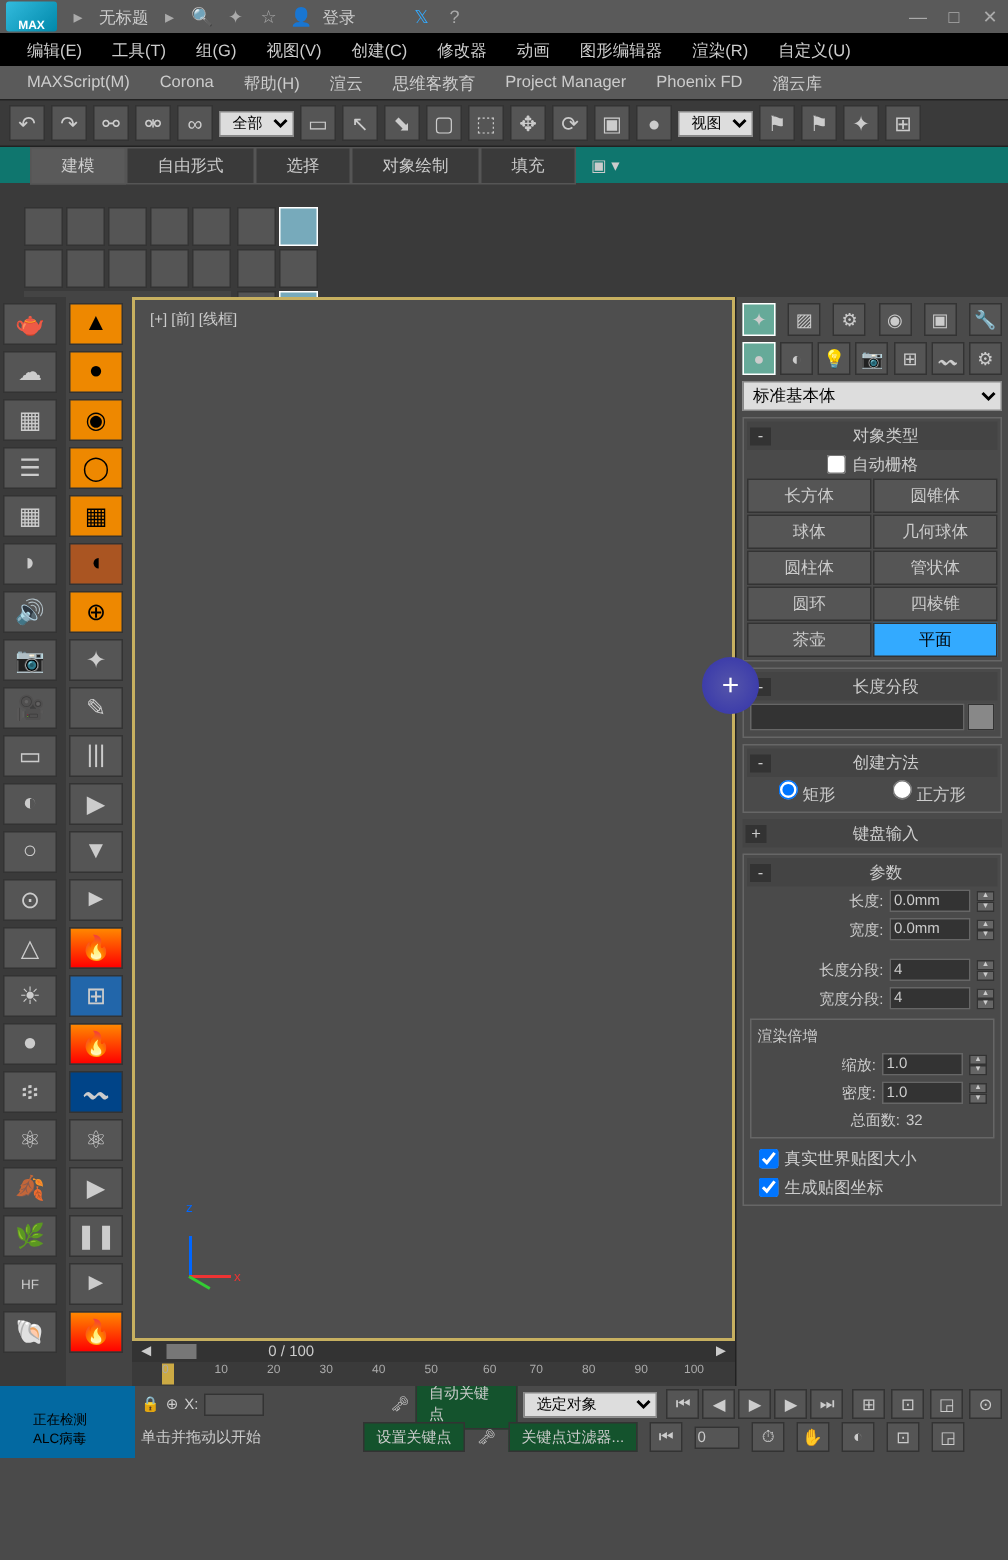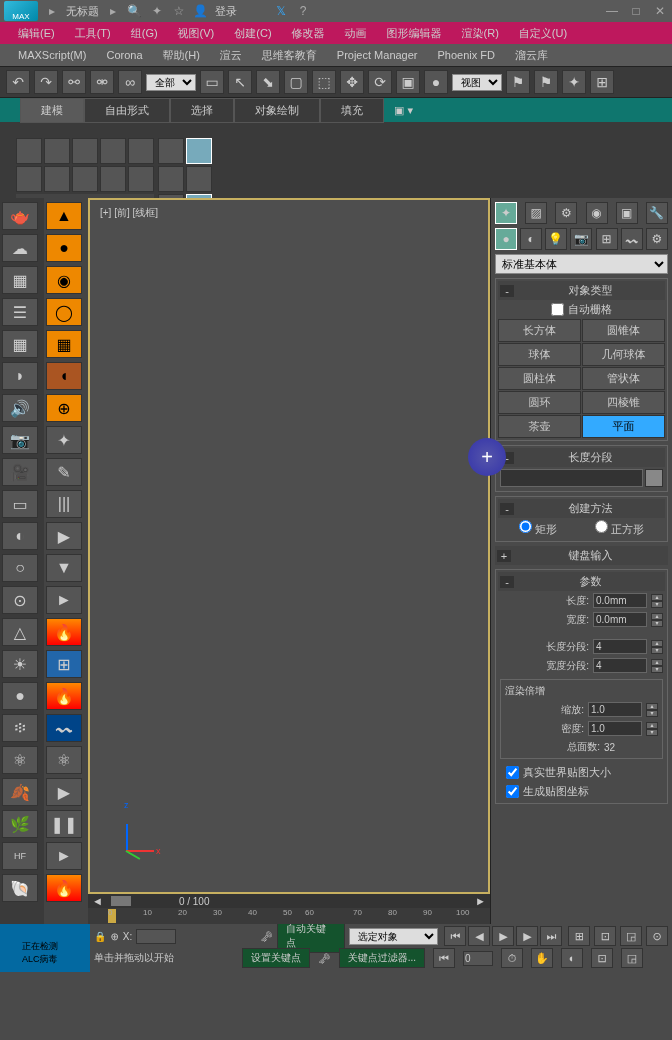--- a/index.html
+++ b/index.html
@@ -1,23 +1,23 @@
 <!DOCTYPE html>
 <html><head>
 <meta charset="utf-8">
 <style>
 *{margin:0;padding:0;box-sizing:border-box;font-family:Arial,sans-serif}
 body{background:#4a4a4a;width:672px;height:1040px;overflow:hidden;font-size:11px;color:#ccc}
 .topbar{height:22px;background:#5a5a5a;display:flex;align-items:center;padding:0 4px;gap:6px}
-.logo{width:34px;height:20px;background:linear-gradient(135deg,#3bd,#08a);border-radius:2px;font-size:8px;display:flex;align-items:flex-end;justify-content:center;color:#fff;font-weight:normal}
+.logo{width:34px;height:20px;background:linear-gradient(135deg,#3bd,#08a);border-radius:2px;font-size:8px;display:flex;align-items:flex-end;justify-content:center;color:#fff;font-weight:bold}
 .title-text{font-size:11px}
 .search-box{flex:1;max-width:180px;height:16px;background:#fff;border:1px solid #888;font-size:10px;padding:0 4px;color:#888}
 .icon-sm{width:16px;height:16px;display:flex;align-items:center;justify-content:center;font-size:12px;color:#aaa}
 .wincontrols{margin-left:auto;display:flex;gap:8px}
-.menubar{height:22px;background:#be185d;display:flex;align-items:center;padding:0 8px;gap:0;font-size:11px}
+.menubar{height:22px;background:#000000;display:flex;align-items:center;padding:0 8px;gap:0;font-size:11px}
 .menubar span{padding:3px 10px;cursor:pointer}
 .menubar2{height:22px;background:#5a5a5a;display:flex;align-items:center;padding:0 8px;gap:0;font-size:11px}
 .menubar2 span{padding:3px 10px;cursor:pointer}
 .toolbar-main{height:32px;background:#3a3a3a;border-top:1px solid #222;border-bottom:1px solid #222;display:flex;align-items:center;padding:0 6px;gap:4px}
 .tb-btn{width:24px;height:24px;background:#555;border:1px solid #333;display:flex;align-items:center;justify-content:center;font-size:14px;color:#ccc}
 .select-box{background:#ddd;color:#000;font-size:10px;padding:1px 4px;border:1px solid #888}
 .ribbon{height:100px;background:#0f766e;border-bottom:1px solid #222}
 .ribbon-tabs{height:24px;display:flex;align-items:center;gap:0;padding-left:20px}
 .ribbon-tab{padding:4px 20px;font-size:11px;color:#ccc;background:#3a3a3a;border:1px solid #555}
 .ribbon-tab.active{background:#5a5a5a}
@@ -256,21 +256,21 @@
       <span style="margin-left:auto;padding:0 4px">►</span>
     </div>
     <div class="ruler">
       <div style="position:absolute;left:20px;width:8px;height:14px;background:#ca4"></div>
       <span class="ruler-mark" style="left:20px">0</span>
       <span class="ruler-mark" style="left:55px">10</span>
       <span class="ruler-mark" style="left:90px">20</span>
       <span class="ruler-mark" style="left:125px">30</span>
       <span class="ruler-mark" style="left:160px">40</span>
       <span class="ruler-mark" style="left:195px">50</span>
-      <span class="ruler-mark" style="left:217px">60</span>
+      <span class="ruler-mark" style="left:234px">60</span>
       <span class="ruler-mark" style="left:265px">70</span>
       <span class="ruler-mark" style="left:300px">80</span>
       <span class="ruler-mark" style="left:335px">90</span>
       <span class="ruler-mark" style="left:368px">100</span>
     </div>
   </div>
   <div class="right-panel">
     <div class="rp-iconrow">
       <div class="rp-icon sel">✦</div>
       <div class="rp-icon">▨</div>

